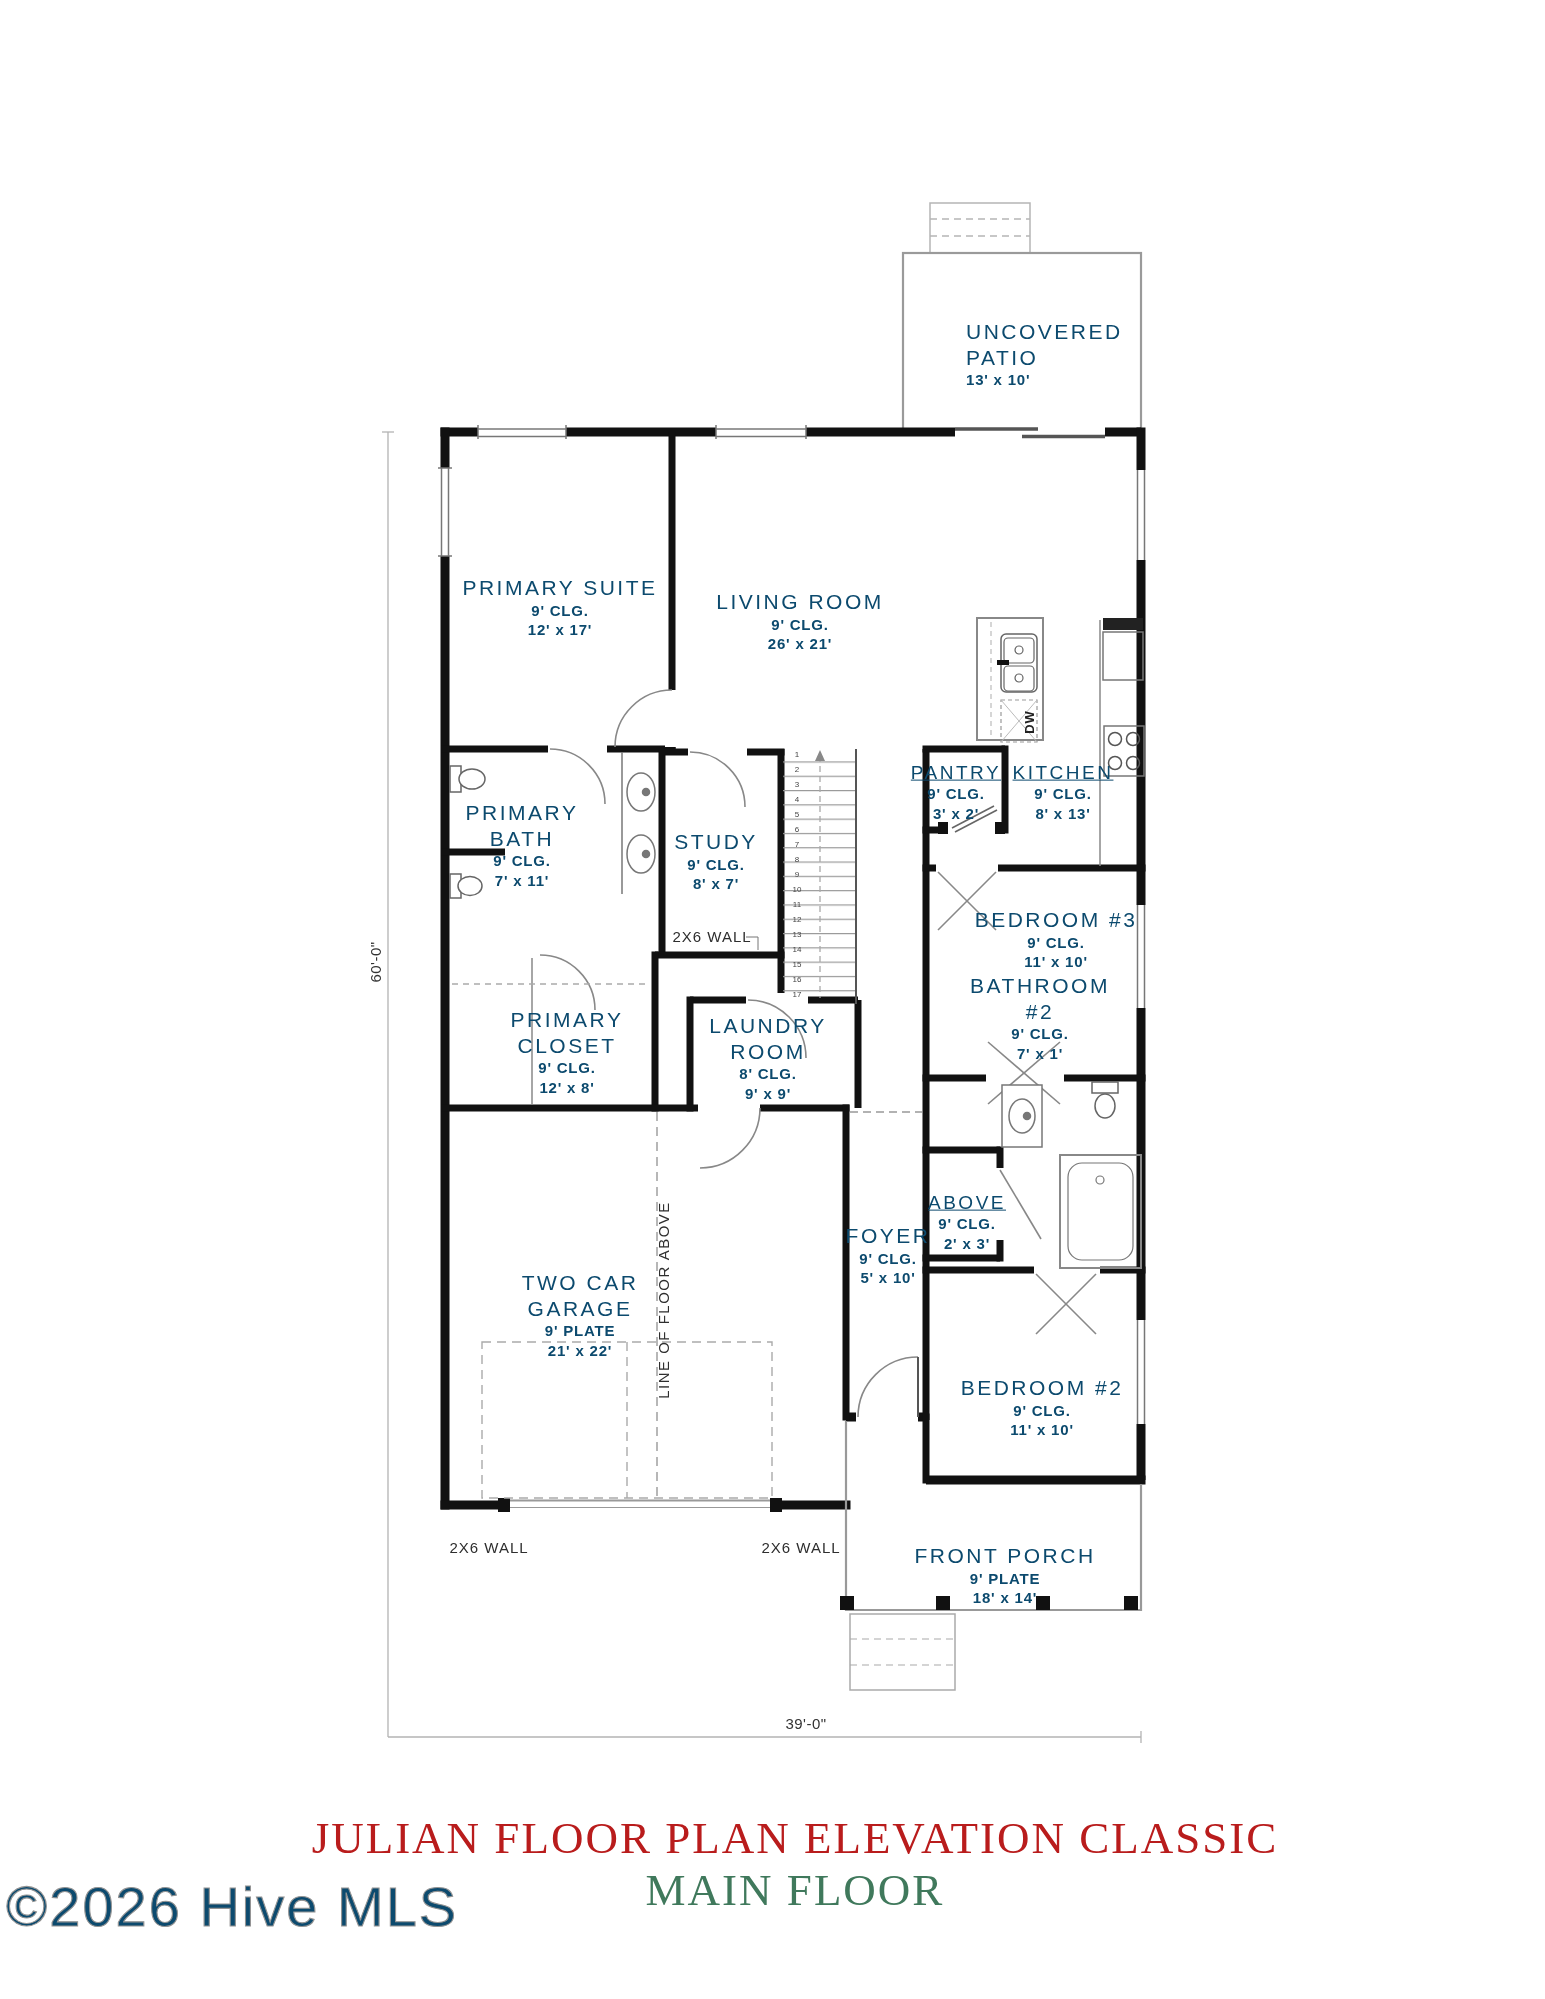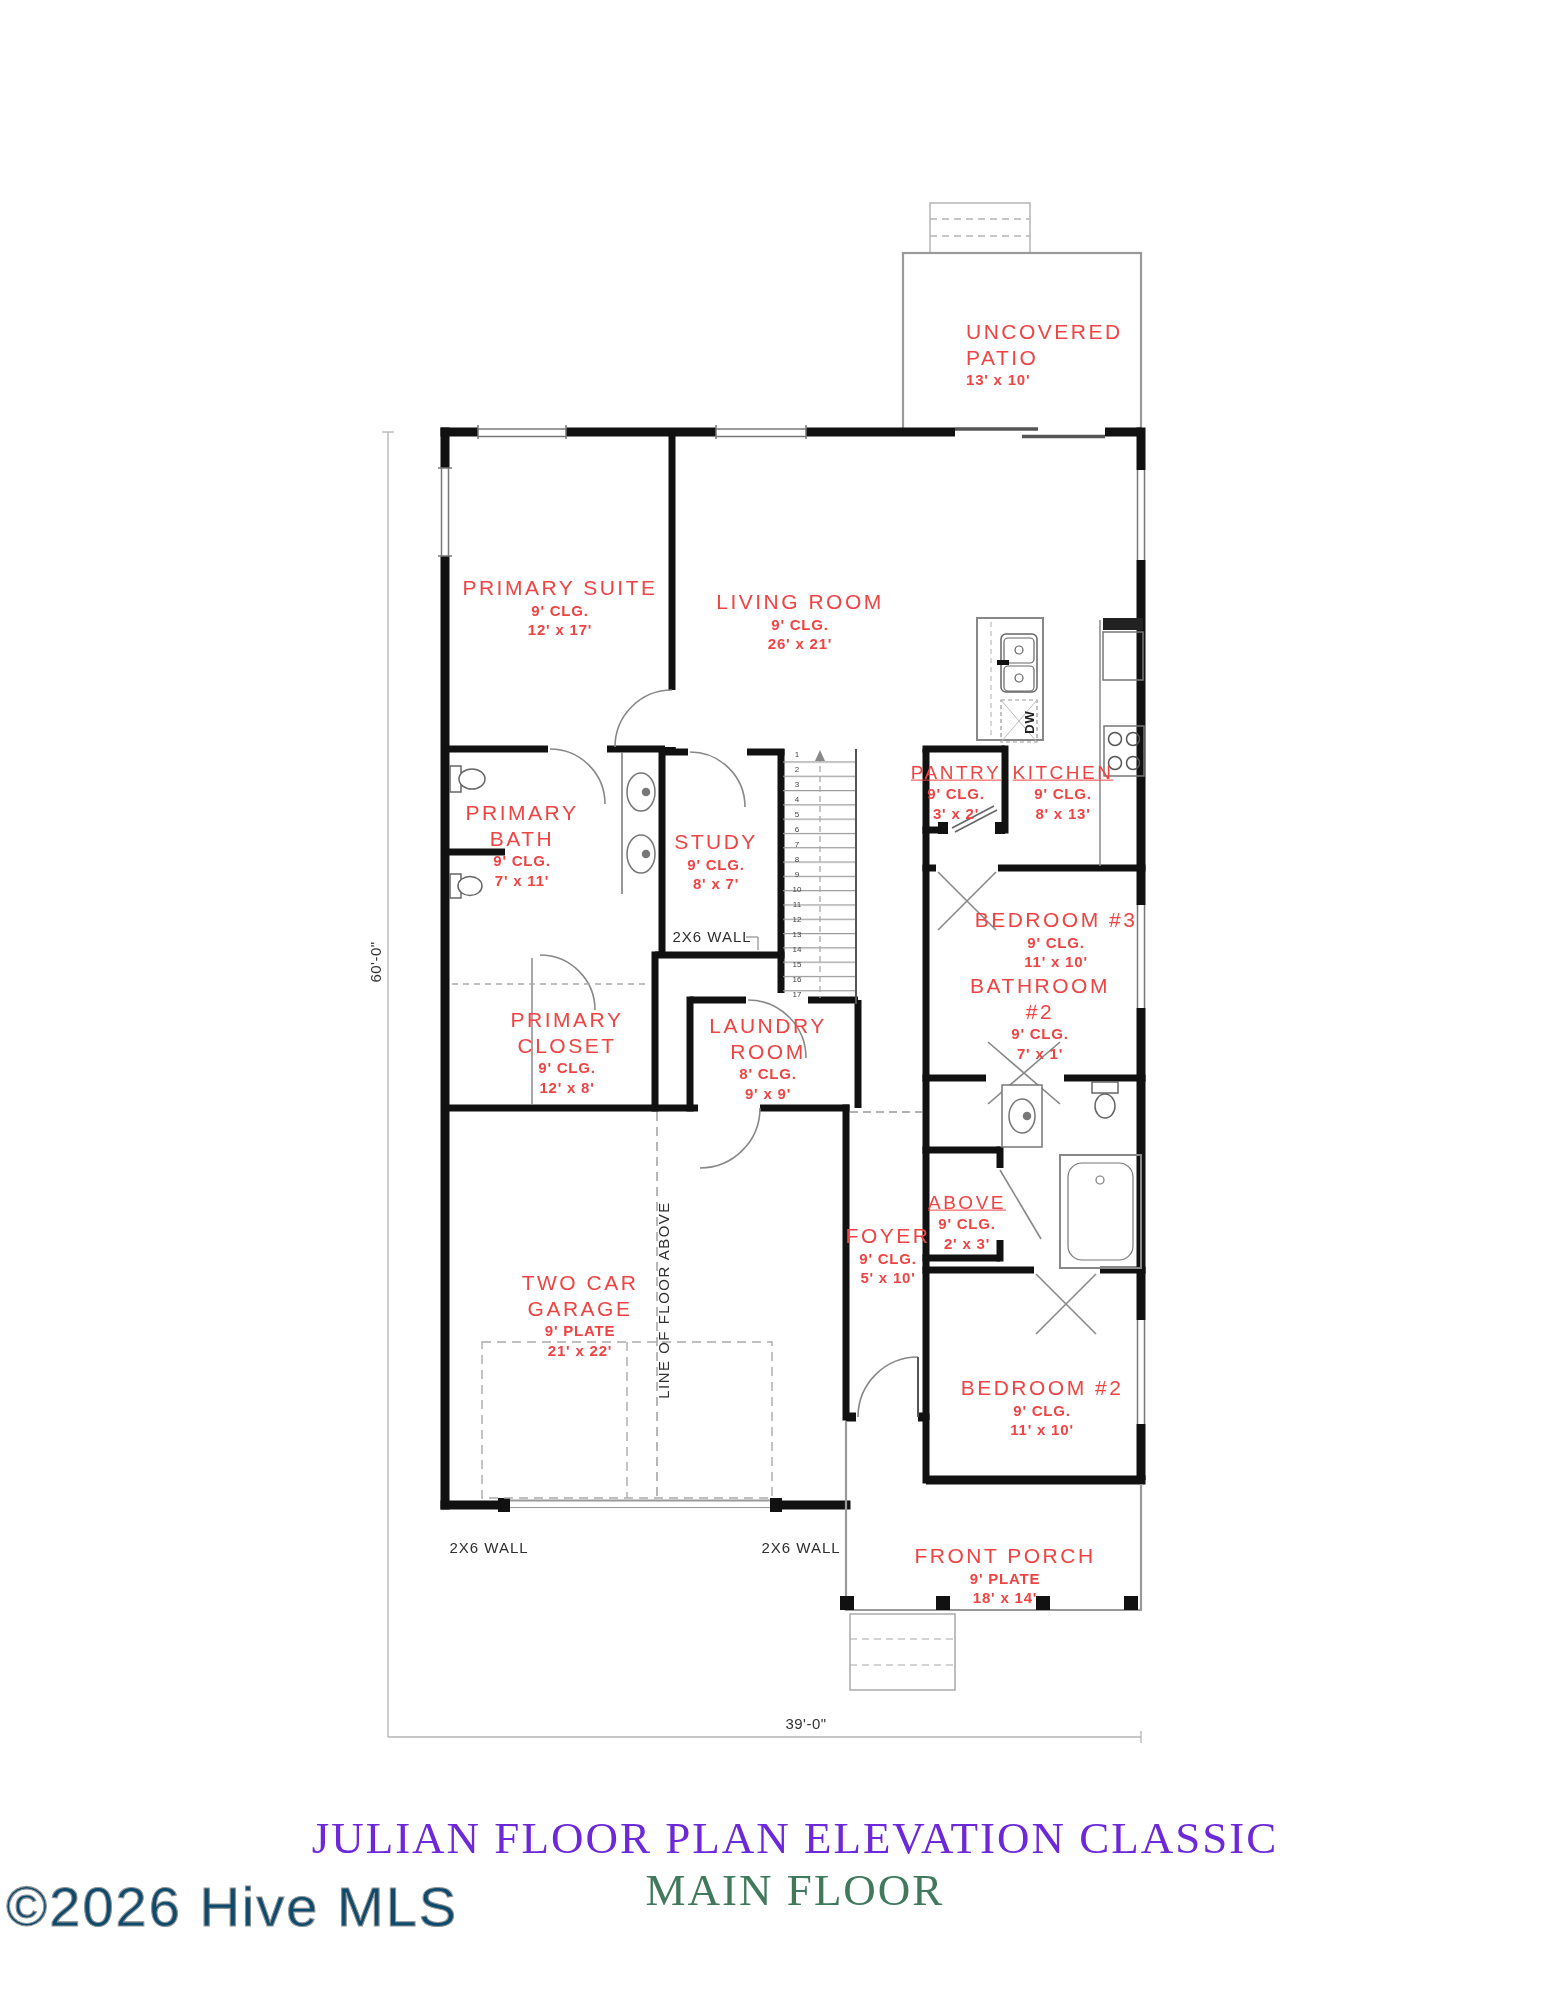--- a/index.html
+++ b/index.html
@@ -1,19 +1,19 @@
 <!DOCTYPE html>
 <html><head>
 <meta charset="utf-8">
 <style>
   html,body{margin:0;padding:0;background:#fff;}
   #canvas{position:relative;width:1545px;height:1999px;background:#fff;overflow:hidden;
           font-family:"Liberation Sans",sans-serif;}
   #plan-svg{position:absolute;left:0;top:0;}
-  .lbl{position:absolute;transform:translate(-50%,-50%);text-align:center;color:#ef4444;}
+  .lbl{position:absolute;transform:translate(-50%,-50%);text-align:center;color:#0c4a6e;}
   .lbl .nm{display:block;font-size:21px;letter-spacing:2.5px;line-height:1.22;font-weight:400;white-space:pre-line;}
   .lbl .dt{display:block;font-size:15px;font-weight:700;letter-spacing:.8px;line-height:1.32;white-space:pre-line;}
   .lbl.small .nm{font-size:19px;text-decoration:underline;}
   .lbl.left{transform:translate(0,-50%);text-align:left;}
   .note{position:absolute;transform:translate(-50%,-50%);font-size:15px;letter-spacing:1px;color:#2e2e2e;white-space:nowrap;}
   .vert{transform:translate(-50%,-50%) rotate(-90deg);}
   .dim{position:absolute;font-size:15px;color:#333;letter-spacing:.5px;white-space:nowrap;}
   .dw{position:absolute;transform:translate(-50%,-50%) rotate(-90deg);font-size:13px;font-weight:700;color:#222;letter-spacing:1px;}
   .stair-nums{position:absolute;left:788px;top:751px;width:18px;height:248px;display:flex;
               flex-direction:column;justify-content:space-between;align-items:center;
@@ -359,18 +359,18 @@
       <span>10</span>
       <span>11</span>
       <span>12</span>
       <span>13</span>
       <span>14</span>
       <span>15</span>
       <span>16</span>
       <span>17</span>
     </div>
 
-<div class="title-line" style="top: 1812px; color: #6d28d9;">JULIAN FLOOR PLAN ELEVATION CLASSIC</div>
+<div class="title-line" style="top: 1812px; color: #b91c1c;">JULIAN FLOOR PLAN ELEVATION CLASSIC</div>
 <div class="title-line" style="top: 1864px; color: rgb(64, 121, 92);">MAIN FLOOR</div>
 
 <div class="watermark">©2026 Hive MLS</div>
 
 </div>
 
 </body></html>

